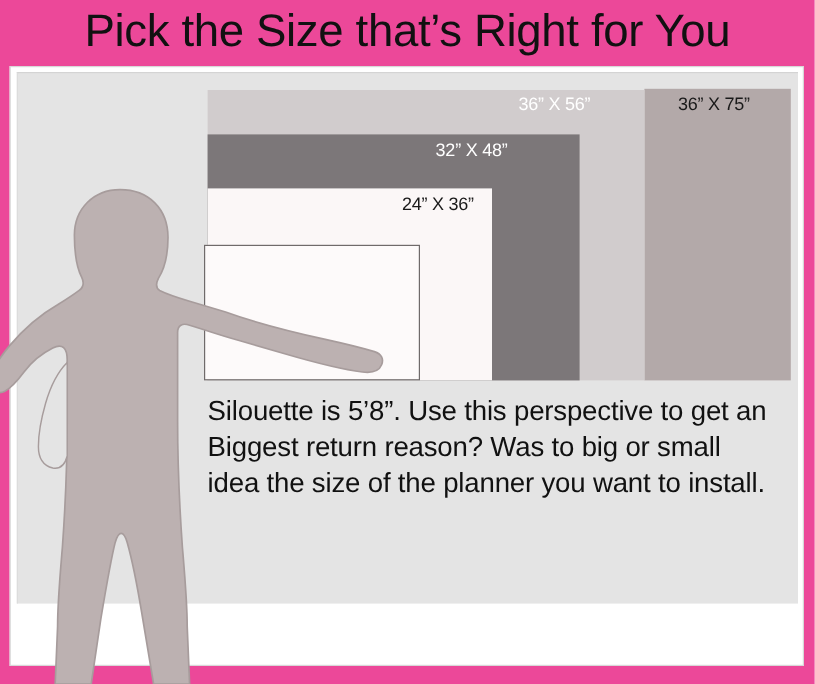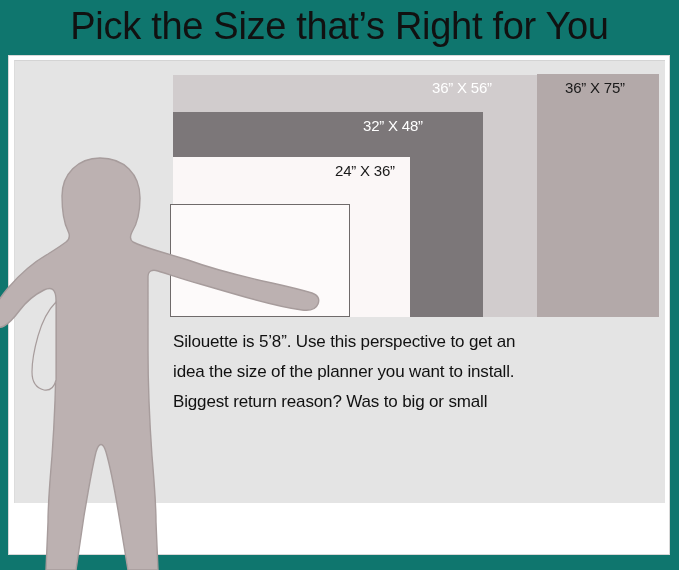--- a/index.html
+++ b/index.html
@@ -8,21 +8,21 @@
     background: #ffffff;
   }
   body {
     font-family: "Liberation Sans", sans-serif;
   }
   #page {
     position: relative;
     width: 679px;
     height: 570px;
     overflow: hidden;
-    background: #0f766e;
+    background: #ec4899;
   }
 
   
   #title {
     position: absolute;
     left: 0;
     top: 0;
     width: 679px;
     height: 52px;
     line-height: 52px;
@@ -99,21 +99,21 @@
     height: 420px;
     pointer-events: none;
   }
 
   
   #caption {
     position: absolute;
     left: 173px;
     top: 327px;
     width: 490px;
-    font-size: 17px;
+    font-size: 23px;
     line-height: 30px;
     color: #111111;
     letter-spacing: -0.15px;
     font-family: "Liberation Sans", sans-serif;
   }
   #caption div { white-space: nowrap; }
 </style>
 </head>
 <body>
 
@@ -180,17 +180,17 @@
              Z" fill="#e4e4e4" stroke="#a79c9c" stroke-width="1.2"></path>
   </svg>
 
   <div class="rect-label" id="label-36x75">36” X 75”</div>
   <div class="rect-label" id="label-36x56">36” X 56”</div>
   <div class="rect-label" id="label-32x48">32” X 48”</div>
   <div class="rect-label" id="label-24x36">24” X 36”</div>
 
   <div id="caption">
     <div>Silouette is 5’8”. Use this perspective to get an</div>
+    <div>Biggest return reason? Was to big or small</div>
     <div>idea the size of the planner you want to install.</div>
-    <div>Biggest return reason? Was to big or small</div>
   </div>
 
 </div>
 
 </body></html>

